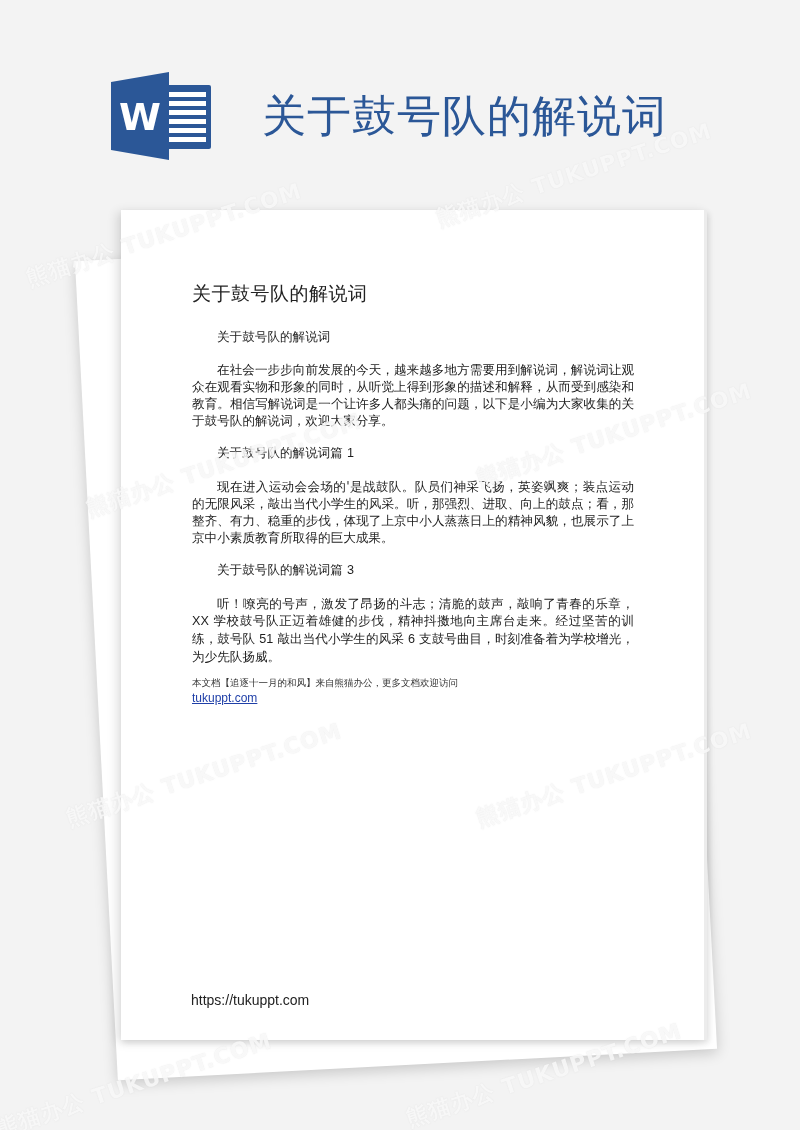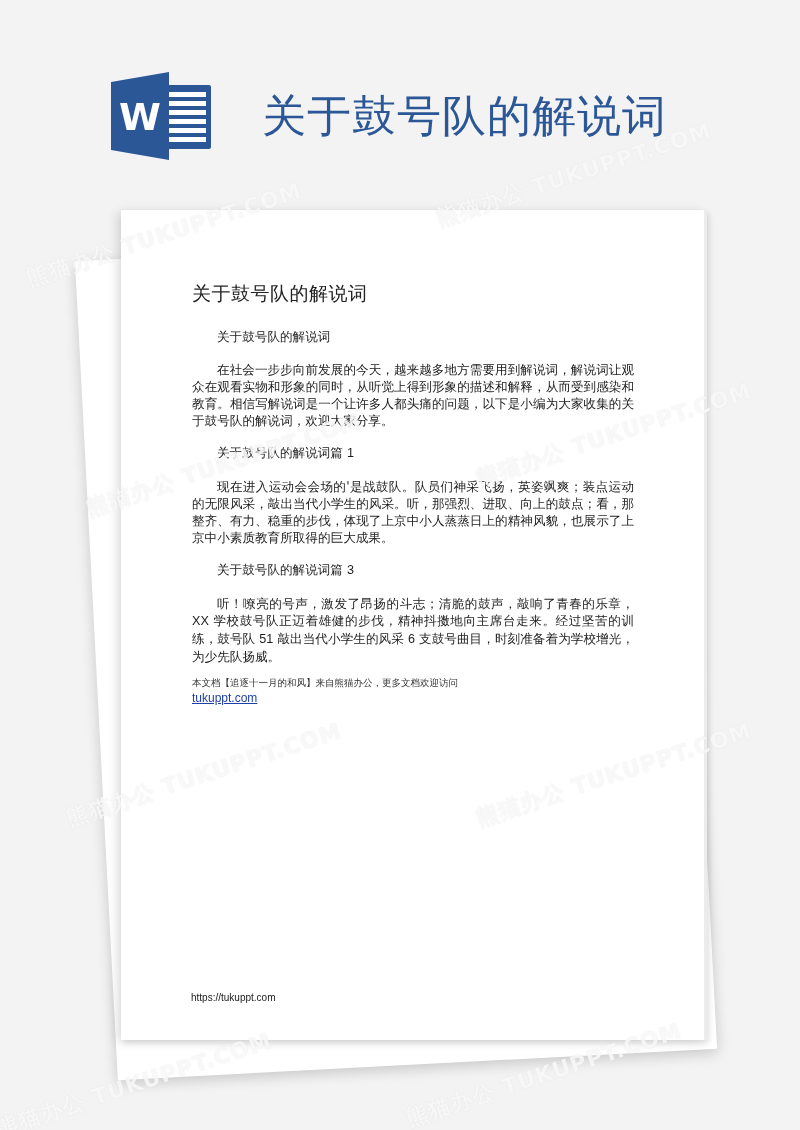--- a/index.html
+++ b/index.html
@@ -109,21 +109,21 @@
     font-size: 12px;
     color: #1f3fa8;
     text-decoration: underline;
     cursor: pointer;
     text-align: right;
   }
   .page-url {
     position: absolute;
     left: 191px; top: 992px;
     font-family: "Liberation Sans", sans-serif;
-    font-size: 10px;
+    font-size: 14px;
     color: #222;
   }
 </style>
 </head>
 <body>
 
 <div class="header">
   <div class="word-icon">
     <svg width="105" height="88" viewBox="0 0 105 88">
 

